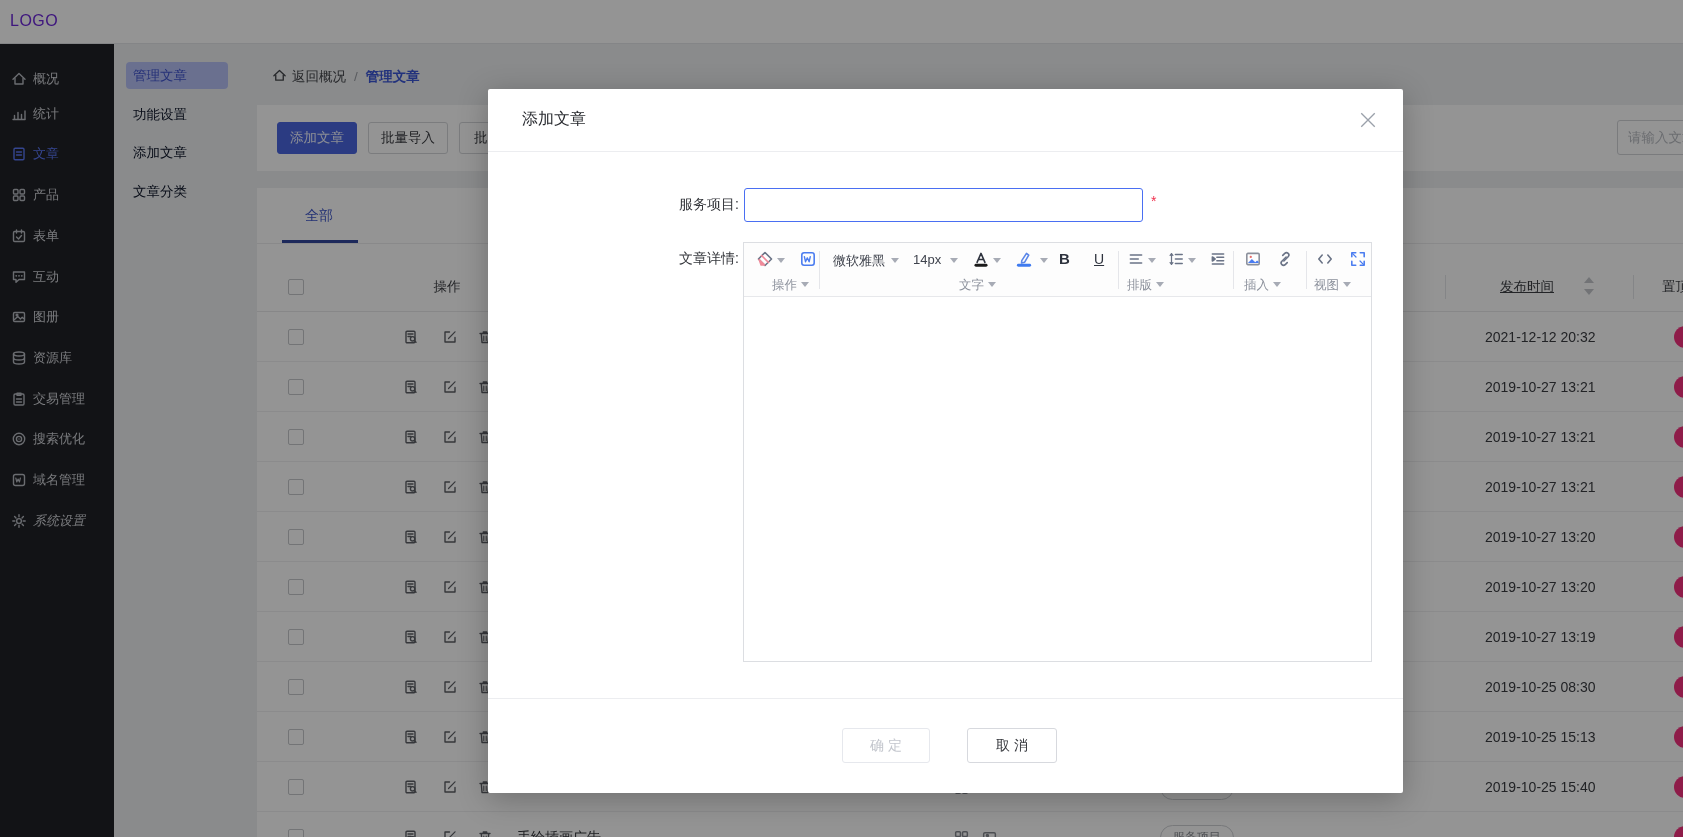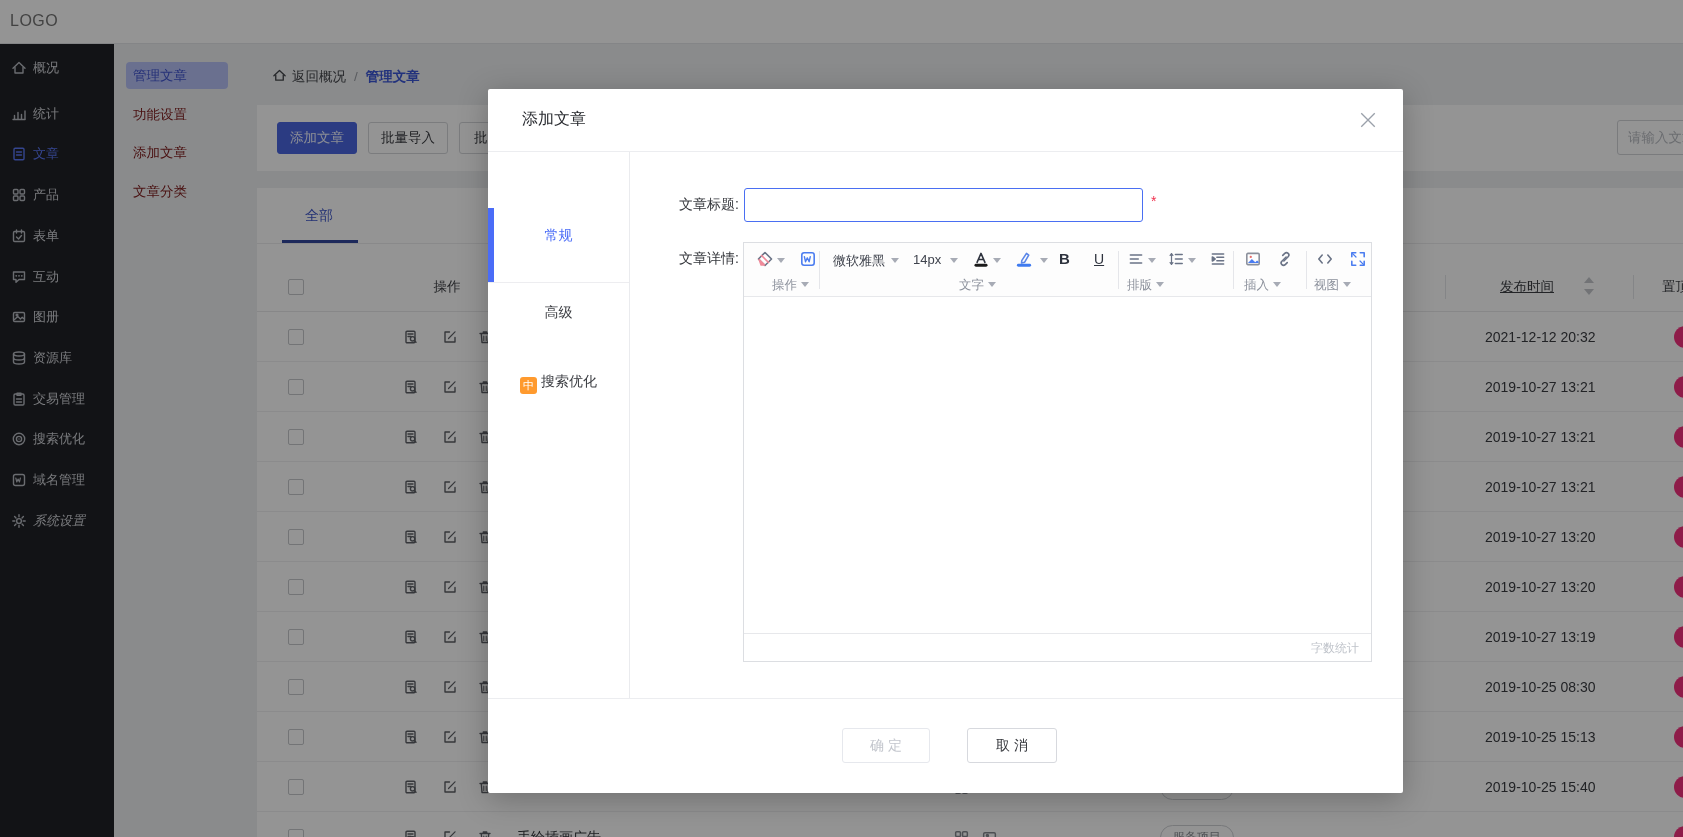--- a/index.html
+++ b/index.html
@@ -1,33 +1,33 @@
 <!DOCTYPE html>
 <html><head>
 <meta charset="utf-8">
 <style>
   html,body{margin:0;padding:0;background:#555;}
   *{box-sizing:border-box;font-family:"Liberation Sans","DejaVu Sans",sans-serif;}
   .stage{position:relative;width:1683px;height:837px;overflow:hidden;background:#eef0f2;}
 
   
   .topbar{position:absolute;left:0;top:0;width:1683px;height:44px;background:#fff;border-bottom:1px solid #e3e5e8;z-index:2;}
-  .logo{position:absolute;left:10px;top:12px;font-size:16px;color:#737373;letter-spacing:.5px;text-align:center;}
+  .logo{position:absolute;left:10px;top:12px;font-size:16px;color:#6d28d9;letter-spacing:.5px;text-align:center;}
 
   
   .sidebar{position:absolute;left:0;top:44px;width:114px;height:793px;background:#202226;z-index:2;}
   .side-item{position:absolute;left:0;width:114px;height:40px;color:#c3c6cе;color:#c3c6ce;cursor:pointer;}
   .side-item .ic{position:absolute;left:11px;top:12px;width:16px;height:16px;color:#b7bac2;}
   .side-item .lb{position:absolute;left:33px;top:12px;font-size:13px;line-height:16px;color:#cfd1d7;}
   .side-item.active .lb{color:#5b77f7;}
   .side-item.active .ic{color:#5b77f7;}
 
   
   .subnav{position:absolute;left:114px;top:44px;width:126px;height:793px;z-index:2;}
-  .sub-item{position:absolute;left:12px;width:102px;height:27px;font-size:13.5px;color:#7f1d1d;line-height:27px;padding-left:7px;border-radius:4px;cursor:pointer;}
+  .sub-item{position:absolute;left:12px;width:102px;height:27px;font-size:13.5px;color:#0f172a;line-height:27px;padding-left:7px;border-radius:4px;cursor:pointer;}
   .sub-item.active{background:#b7c2f7;color:#4256cf;}
 
   
   .breadcrumb{position:absolute;left:272px;top:68px;height:18px;z-index:2;font-size:13.5px;color:#43454a;}
   .breadcrumb .home-ic{display:inline-block;width:15px;height:15px;vertical-align:-2px;color:#43454a;margin-right:5px;}
   .breadcrumb .sep{color:#9a9da3;margin:0 8px;}
   .breadcrumb .cur{color:#3c56d6;font-weight:bold;}
 
   .card{position:absolute;background:#fff;z-index:1;}
   .card.btns{left:257px;top:105px;width:1500px;height:66px;}
@@ -105,21 +105,21 @@
 </head>
 <body>
 
 <div class="stage">
 
   <div class="topbar">
     <div class="logo">LOGO</div>
   </div>
 
   <div class="sidebar" id="sidebar">
-      <div class="side-item" style="top: 4px;">
+      <div class="side-item" style="top: 15px;">
         <span class="ic"><svg viewBox="0 0 16 16" width="100%" height="100%" fill="none" stroke="currentColor" stroke-width="1.4" stroke-linecap="round" stroke-linejoin="round">
             <path d="M2 8.2 8 2.6l6 5.6"></path>
             <path d="M4 7.5V13h8V7.5"></path>
           </svg></span>
         <span class="lb">概况</span>
       </div>
       <div class="side-item" style="top: 49.7px;">
         <span class="ic"><svg viewBox="0 0 16 16" width="100%" height="100%" fill="none" stroke="currentColor" stroke-width="1.4" stroke-linecap="round" stroke-linejoin="round">
             <path d="M2 13.5h12"></path>
             <path d="M3.5 13V9.5M7 13V6.5M10.5 13V8.5M14 13V5"></path>
@@ -586,31 +586,22 @@
   <div class="modal">
     <div class="m-head">
       <div class="m-title">添加文章</div>
       <div class="m-close">
         <svg viewBox="0 0 16 16" width="18" height="18">
             <path d="M2 2 L14 14 M14 2 L2 14" stroke="currentColor" stroke-width="1.2" fill="none"></path>
           </svg>
       </div>
     </div>
 
-    <div class="vtabs">
-      <div class="vtab-bar"></div>
-      <div class="vtab active" style="top:75px;">常规</div>
-      <div class="vtab-sep"></div>
-      <div class="vtab" style="top:152px;">高级</div>
-      <div class="vtab" style="top:221px;">
-        <span class="badge">中</span><span>搜索优化</span>
-      </div>
-    </div>
-
-    <div class="f-label" style="left:131px;top:107px;">文章标题:</div>
+
+    <div class="f-label" style="left:131px;top:107px;">服务项目:</div>
     <input class="f-input" style="">
     <div class="f-star">*</div>
 
     <div class="f-label" style="left:131px;top:161px;">文章详情:</div>
 
     <div class="editor">
       <div class="ed-toolbar">
         <span class="tb-i" style="left:12px;"><svg viewBox="0 0 16 16" width="100%" height="100%" fill="none" stroke="currentColor" stroke-width="1.4" stroke-linecap="round" stroke-linejoin="round">
               <path d="M8 2.2 13.8 8 8 13.8 2.2 8z"></path>
               <path d="M5 5 11 11" stroke="#f08a9a"></path>
@@ -675,20 +666,19 @@
               <path d="M3.2 3.2l3 3M12.8 12.8l-3-3" stroke-width="1.1"></path>
             </svg></span>
 
         <span class="tb-group" style="left:28px;">操作</span>
         <span class="tb-group" style="left:215px;">文字</span>
         <span class="tb-group" style="left:383px;">排版</span>
         <span class="tb-group" style="left:500px;">插入</span>
         <span class="tb-group" style="left:570px;">视图</span>
       </div>
       <div class="ed-body"></div>
-      <div class="ed-status">字数统计</div>
     </div>
 
     <div class="m-foot-line"></div>
     <div class="m-btn ok">确 定</div>
     <div class="m-btn cancel">取 消</div>
   </div>
 </div>
 
 </body></html>

